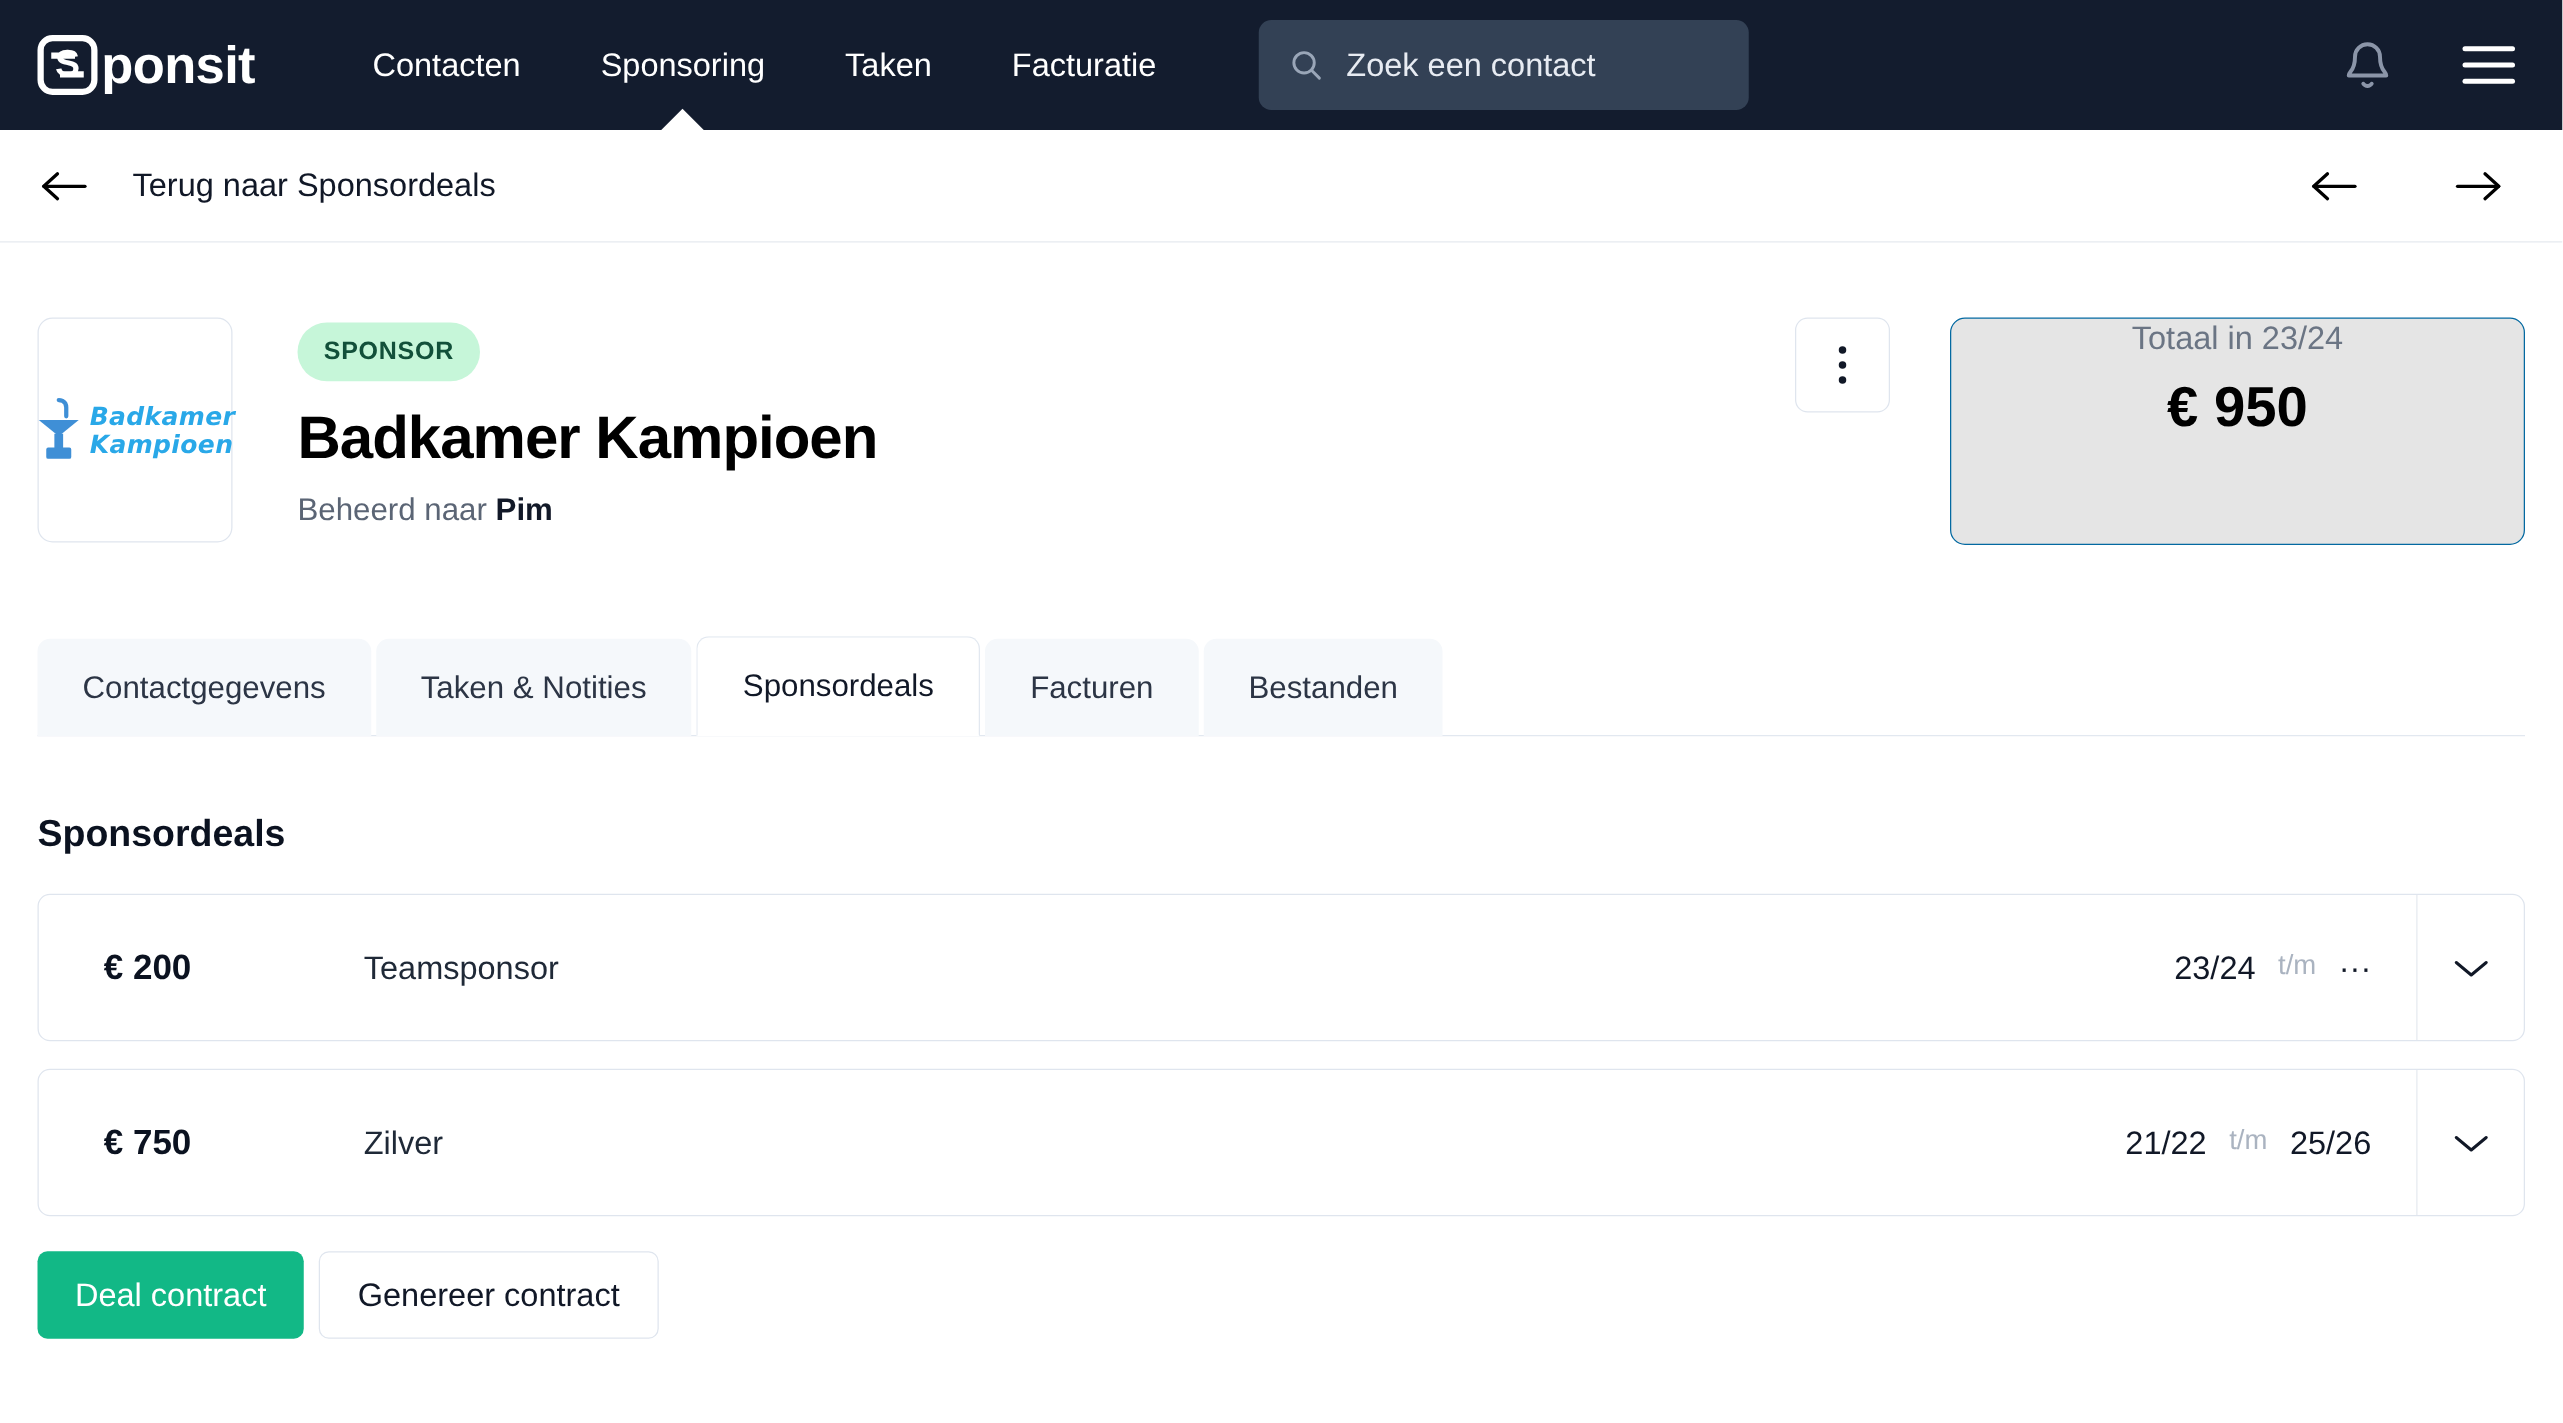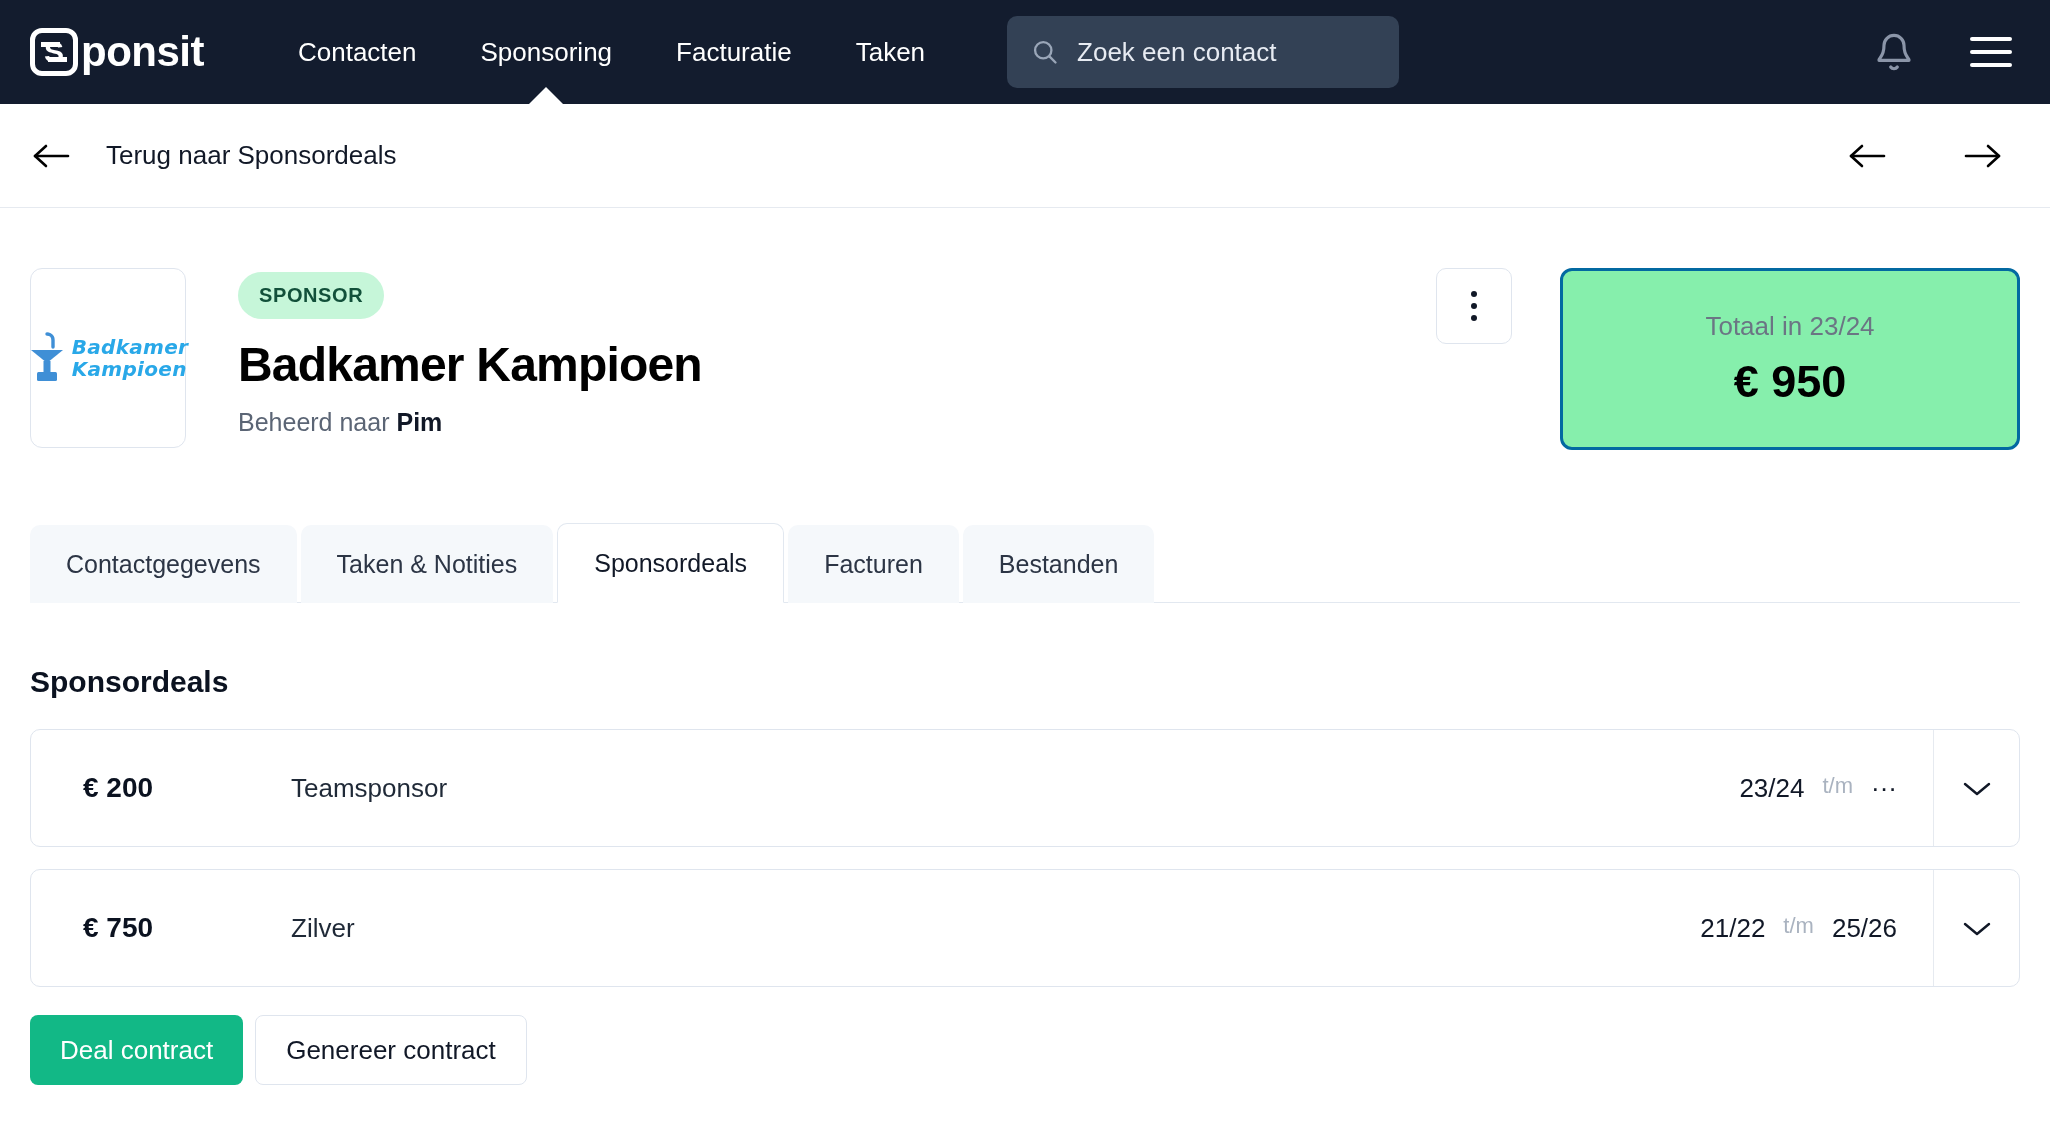--- a/index.html
+++ b/index.html
@@ -88,21 +88,21 @@
     margin-left: auto;
     display: flex; align-items: center; gap: 56px;
     padding-right: 8px;
   }
   .icon-btn { cursor: pointer; display: flex; align-items: center; justify-content: center; }
   .hamburger { width: 42px; display: flex; flex-direction: column; gap: 9px; cursor: pointer; }
   .hamburger span { display: block; height: 4px; background: #ffffff; border-radius: 2px; }
 
   
   .backbar {
-    height: 104px;
+    height: 90px;
     border-bottom: 1px solid #e6eaf0;
     display: flex; align-items: center;
     padding: 0 30px;
   }
   .back-arrow { cursor: pointer; display: flex; align-items: center; }
   .back-label { font-size: 26px; color: #111827; margin-left: 32px; cursor: pointer; }
   .backbar-nav { margin-left: auto; display: flex; align-items: center; gap: 70px; padding-right: 16px; }
 
   
   .page { padding: 0 30px; }
@@ -166,25 +166,25 @@
     display: flex; flex-direction: column;
     align-items: center; justify-content: center;
     gap: 6px;
     cursor: pointer;
     background: #ffffff;
   }
   .kebab-btn i { width: 6px; height: 6px; border-radius: 50%; background: #111827; display: block; }
 
   .total-card {
     width: 460px; height: 182px;
-    border: 3px solid #0369a1;
+    border: 1px solid #0369a1;
     border-radius: 12px;
     display: flex; flex-direction: column;
-    align-items: center; justify-content: center;
-    background: #86efac;
+    align-items: center; 
+    background: #e5e5e5;
   }
   .total-label { font-size: 26px; color: #6b7584; }
   .total-value { font-size: 45px; font-weight: 700; color: #000000; margin-top: 14px; }
 
   
   .tabs {
     display: flex; align-items: flex-end;
     margin-top: 72px;
     position: relative;
     border-bottom: 1px solid #e2e8f0;
@@ -271,22 +271,22 @@
   <div class="brand">
     <div class="brand-mark">
       <div class="brand-s">S</div>
     </div>
     <div class="brand-text">ponsit</div>
   </div>
 
   <div class="nav-links">
     <div class="nav-link">Contacten</div>
     <div class="nav-link active">Sponsoring</div>
+    <div class="nav-link">Taken</div>
     <div class="nav-link">Facturatie</div>
-    <div class="nav-link">Taken</div>
   </div>
 
   <div class="search-box">
     <svg class="search-icon" viewBox="0 0 24 24" fill="none" stroke="#9aa6b8" stroke-width="2">
       <circle cx="10.5" cy="10.5" r="7"></circle>
         <line x1="15.8" y1="15.8" x2="21" y2="21" stroke-linecap="round"></line>
     </svg>
     <div class="search-placeholder">Zoek een contact</div>
   </div>
 

